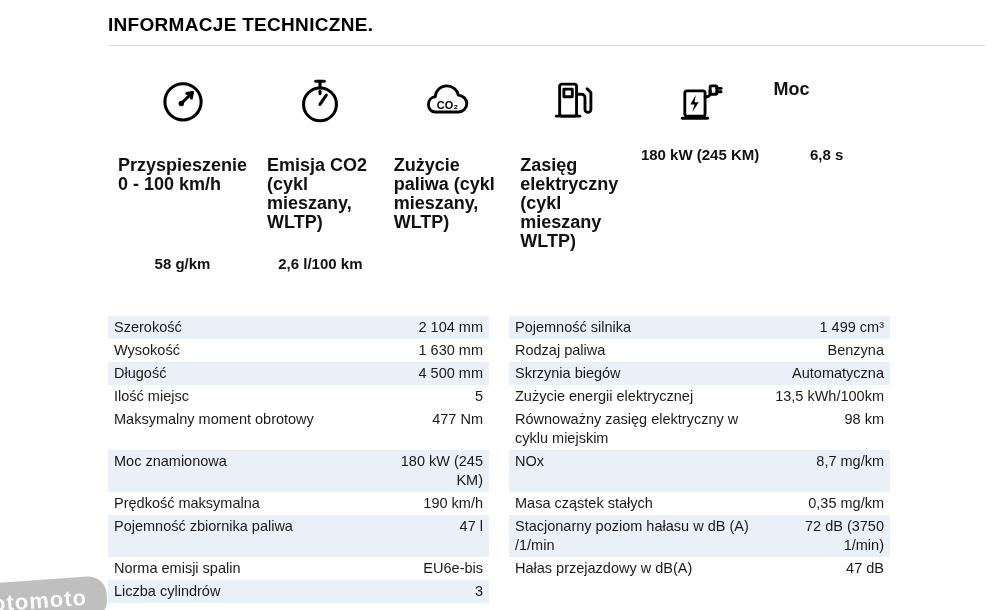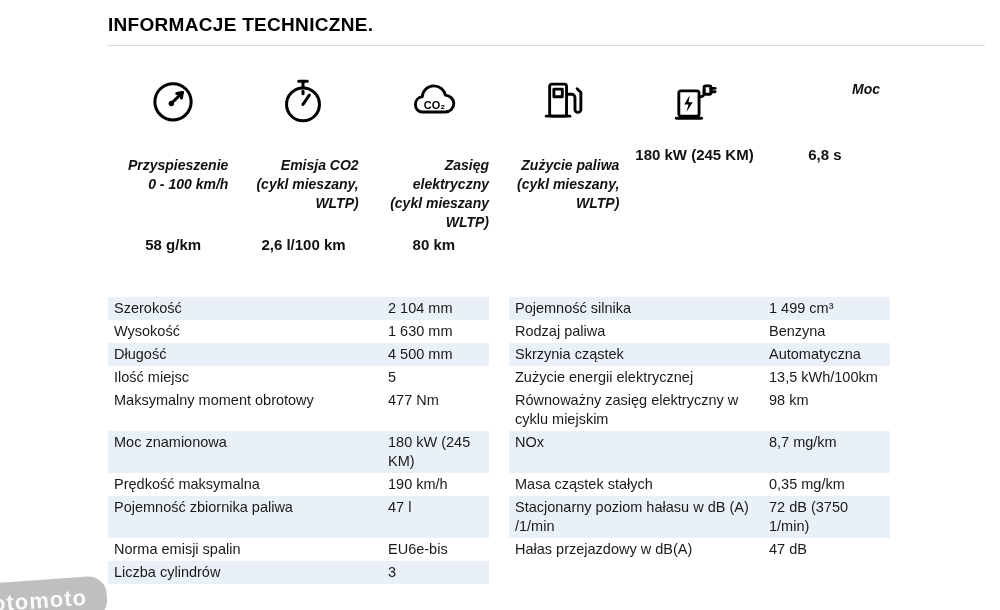--- a/index.html
+++ b/index.html
@@ -35,27 +35,26 @@
     grid-template-columns:repeat(6,1fr);
   }
   .hl-icon {
     display:flex; justify-content:center; align-items:flex-end;
     height:62px;
   }
   .hl-icon svg { width:54px; height:54px; }
   .hl-label {
     margin-top:14px;
     padding:0 10px;
-    text-align:right;
-    font-weight:bold;
-    font-size:14px;
+    text-align:left;
+    font-weight:bold;
+    font-size:18px;
     line-height:19px;
     min-height:62px;
     color:#111;
-    font-style:italic;
   }
   .hl-value {
     margin-top:4px;
     text-align:center;
     font-weight:bold;
     font-size:15px;
     color:#111;
   }
 
   
@@ -68,21 +67,21 @@
   .half {
     flex:1;
     display:flex;
     align-items:flex-start;
     padding:2px 6px;
     min-height:23px;
   }
   .trow.striped .half { background:#e9f0f8; }
   .trow.striped .half.empty { background:transparent; }
   .lbl { flex:1; line-height:19px; padding-right:10px; }
-  .val { line-height:19px; text-align:left; }
+  .val { line-height:19px; text-align:right; }
   .half.l .val { width:95px; }
   .half.r .val { width:115px; }
 
   
   .watermark {
     position:absolute;
     left:-28px;
     bottom:-12px;
     background:rgba(95,95,95,.40);
     color:rgba(255,255,255,.92);
@@ -144,28 +143,27 @@
         <rect x="44" y="14" width="8" height="10" rx="1.5"></rect>
         <line x1="52" y1="17" x2="57" y2="17"></line>
         <line x1="52" y1="21" x2="57" y2="21"></line>
         <line x1="11" y1="52.5" x2="41" y2="52.5"></line>
       </svg>
     </div>
 
     <div class="hl-label">Moc</div>
     <div class="hl-label">Przyspieszenie 0 - 100 km/h</div>
     <div class="hl-label">Emisja CO2 (cykl mieszany, WLTP)</div>
+    <div class="hl-label">Zużycie paliwa (cykl mieszany, WLTP)</div>
     <div class="hl-label">Zasięg elektryczny (cykl mieszany WLTP)</div>
-    <div class="hl-label">Zużycie paliwa (cykl mieszany, WLTP)</div>
 
     <div class="hl-value">180 kW (245 KM)</div>
     <div class="hl-value">6,8 s</div>
     <div class="hl-value">58 g/km</div>
     <div class="hl-value">2,6 l/100 km</div>
-    <div class="hl-value">80 km</div>
   </div>
 
   <div class="spec-table">
 
     <div class="trow striped">
       <div class="half l">
         <span class="lbl">Szerokość</span>
         <span class="val">2 104 mm</span>
       </div>
       <div class="half r">
@@ -184,21 +182,21 @@
         <span class="val">Benzyna</span>
       </div>
     </div>
 
     <div class="trow striped">
       <div class="half l">
         <span class="lbl">Długość</span>
         <span class="val">4 500 mm</span>
       </div>
       <div class="half r">
-        <span class="lbl">Skrzynia cząstek</span>
+        <span class="lbl">Skrzynia biegów</span>
         <span class="val">Automatyczna</span>
       </div>
     </div>
 
     <div class="trow">
       <div class="half l">
         <span class="lbl">Ilość miejsc</span>
         <span class="val">5</span>
       </div>
       <div class="half r">

